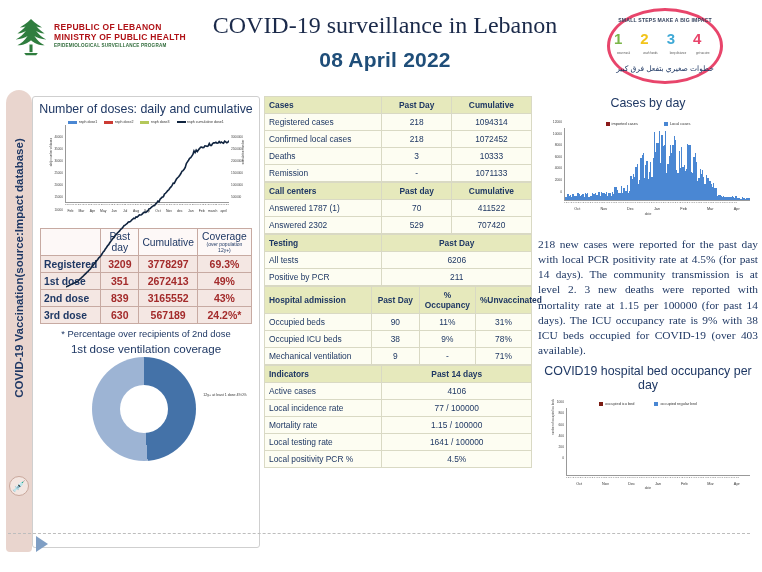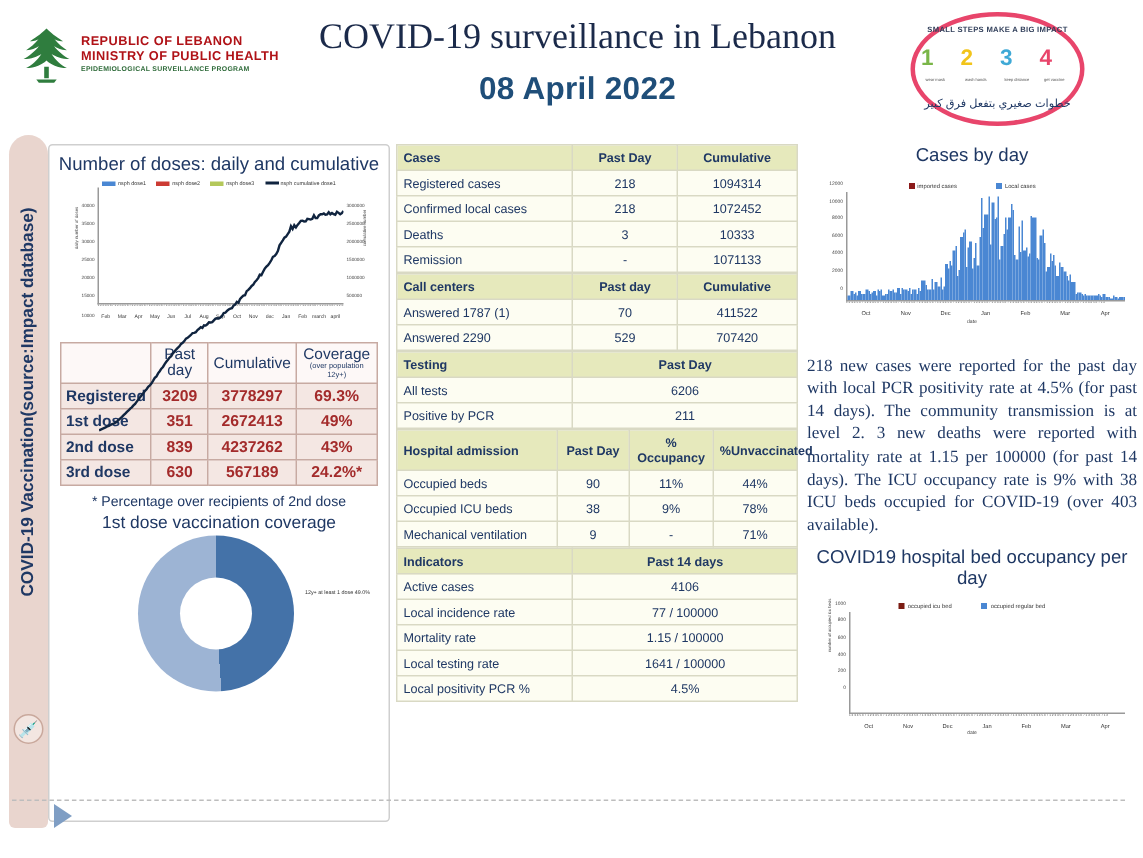--- a/index.html
+++ b/index.html
@@ -1044,34 +1044,34 @@
       </tr>
       <tr>
         <td class="rowhdr">1st dose</td>
         <td>351</td>
         <td>2672413</td>
         <td>49%</td>
       </tr>
       <tr>
         <td class="rowhdr">2nd dose</td>
         <td>839</td>
-        <td>4237262</td>
+        <td>3165552</td>
         <td>43%</td>
       </tr>
       <tr>
         <td class="rowhdr">3rd dose</td>
         <td>630</td>
         <td>567189</td>
         <td>24.2%*</td>
       </tr>
     </tbody>
       </table>
 
     <div class="vax-note">* Percentage over recipients of 2nd dose</div>
-    <div class="vax-sub2">1st dose vaccination coverage</div>
+    <div class="vax-sub2">1st dose ventilation coverage</div>
 
     <div class="donut-wrap">
       <div class="donut">
         <div class="donut-hole"></div>
       </div>
       <div class="donut-label">12y+ at least 1 dose 49.0%</div>
     </div>
   </div>
 
   <div class="mid">
@@ -1122,21 +1122,21 @@
         <th class="lab">Call centers</th>
         <th class="ctr">Past day</th>
         <th class="ctr">Cumulative</th>
       </tr>
       <tr>
         <td class="lab">Answered 1787 (1)</td>
         <td class="val">70</td>
         <td class="val">411522</td>
       </tr>
       <tr>
-        <td class="lab">Answered 2290</td>
+        <td class="lab">Answered 2302</td>
         <td class="val">529</td>
         <td class="val">707420</td>
       </tr>
     </tbody>
       </table>
 
     <table class="dt mid-sec">
       <colgroup>
           <col style="width:44%">
           <col style="width:56%">
@@ -1168,21 +1168,21 @@
           <tr>
         <th class="lab">Hospital admission</th>
         <th class="ctr">Past Day</th>
         <th class="ctr">% Occupancy</th>
         <th class="ctr">%Unvaccinated</th>
       </tr>
       <tr>
         <td class="lab">Occupied beds</td>
         <td class="val">90</td>
         <td class="val">11%</td>
-        <td class="val">44%</td>
+        <td class="val">31%</td>
       </tr>
       <tr>
         <td class="lab">Occupied ICU beds</td>
         <td class="val">38</td>
         <td class="val">9%</td>
         <td class="val">78%</td>
       </tr>
       <tr>
         <td class="lab">Mechanical ventilation</td>
         <td class="val">9</td>

